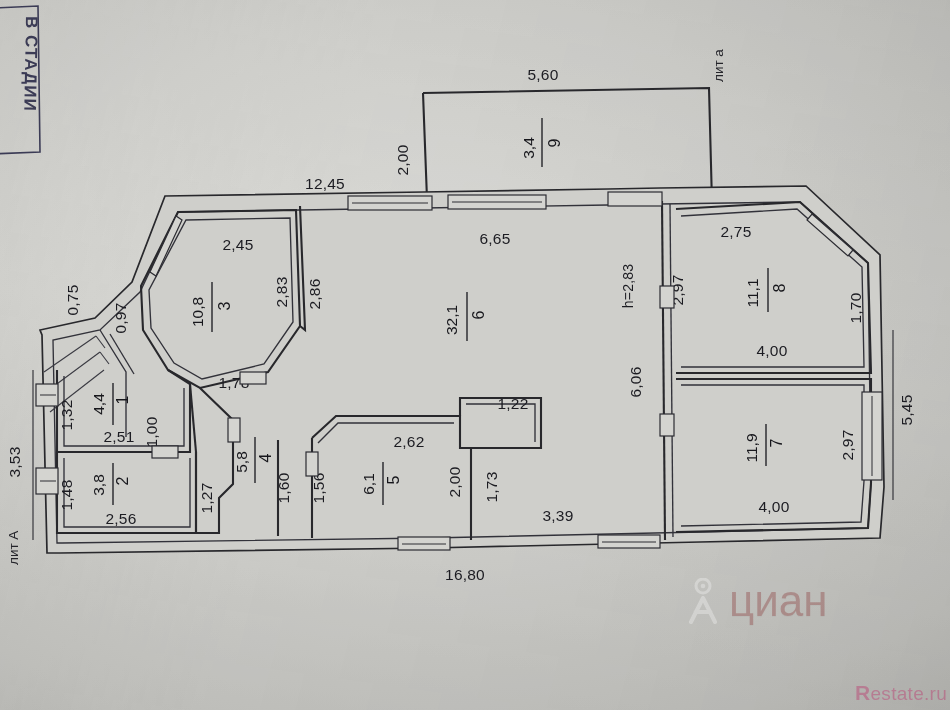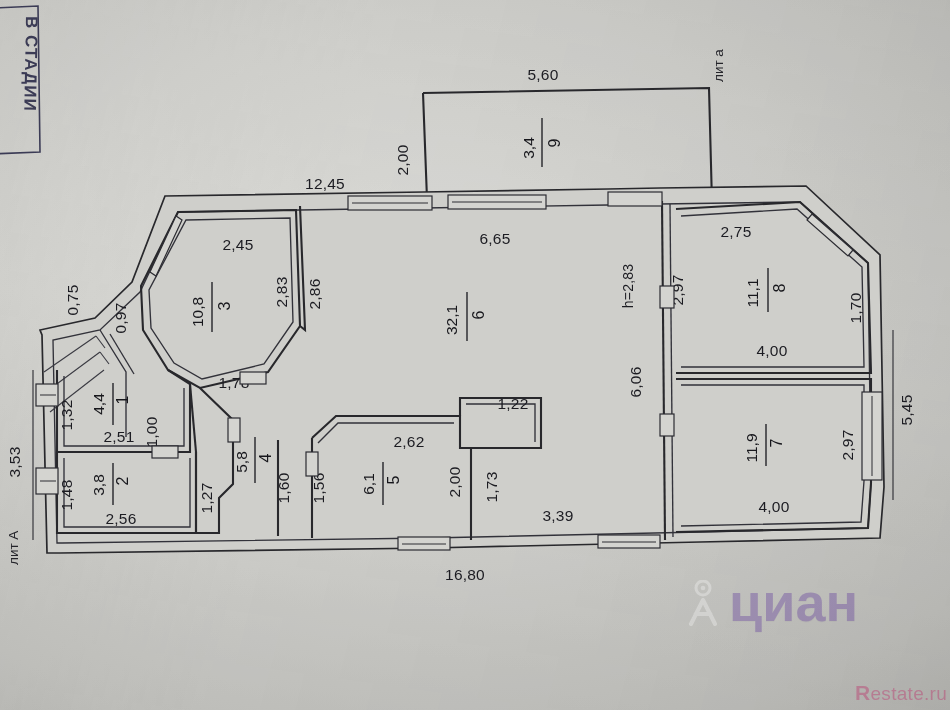--- a/index.html
+++ b/index.html
@@ -43,21 +43,21 @@
 
   
   #wm-cian{
     position:absolute;left:686px;top:578px;
     display:flex;align-items:center;gap:9px;
     opacity:.30;pointer-events:none;user-select:none;
   }
   #wm-cian .mark{width:34px;height:46px;position:relative;}
   #wm-cian .cian-text{
     font-family:"Liberation Sans",sans-serif;
-    font-size:54px;font-weight:700;color:#4c1d95;line-height:.92;
+    font-size:44px;font-weight:400;color:#7f1d1d;line-height:.92;
     text-shadow:0 1px 0 rgba(120,120,120,.25);
   }
   #wm-cian-id{
     position:absolute;left:705px;top:622px;
     font-family:"Liberation Sans",sans-serif;
     font-size:22px;font-weight:700;color:#ffffff;opacity:.34;
     letter-spacing:1.5px;pointer-events:none;user-select:none;
   }
   #wm-restate{
     position:absolute;left:855px;top:681px;

